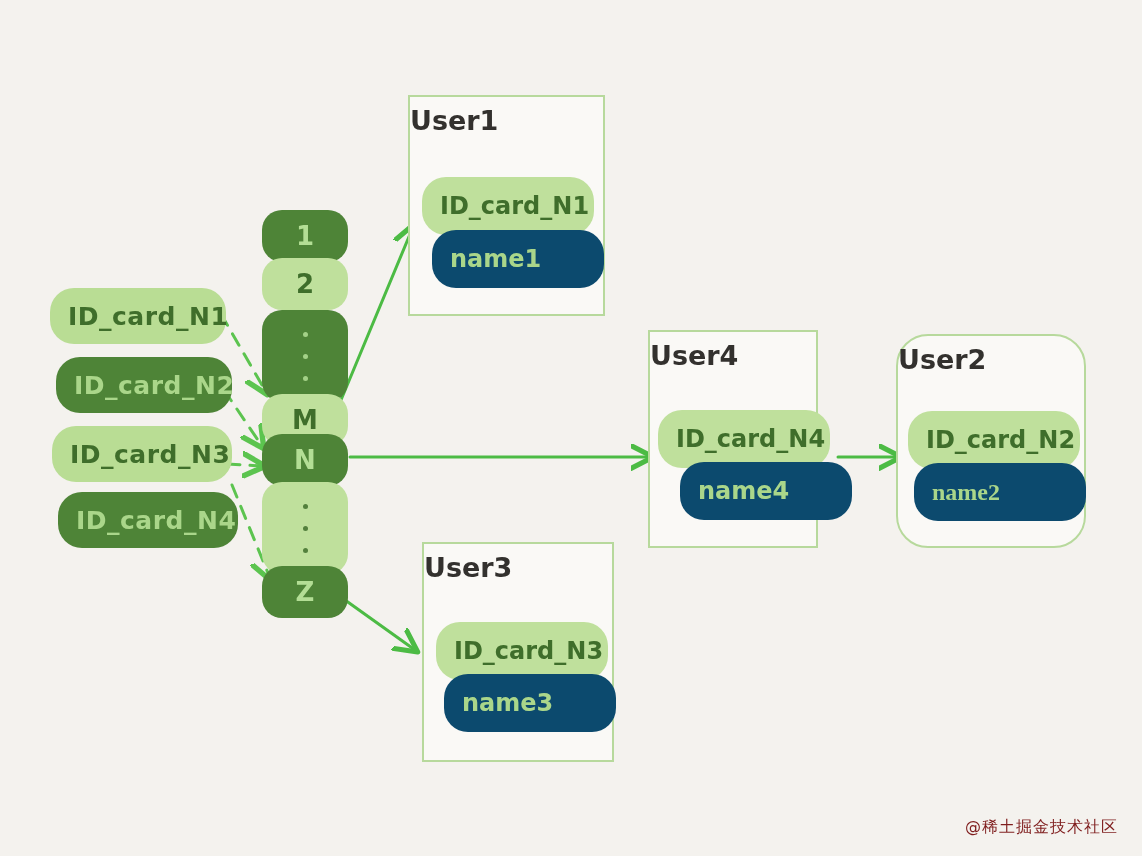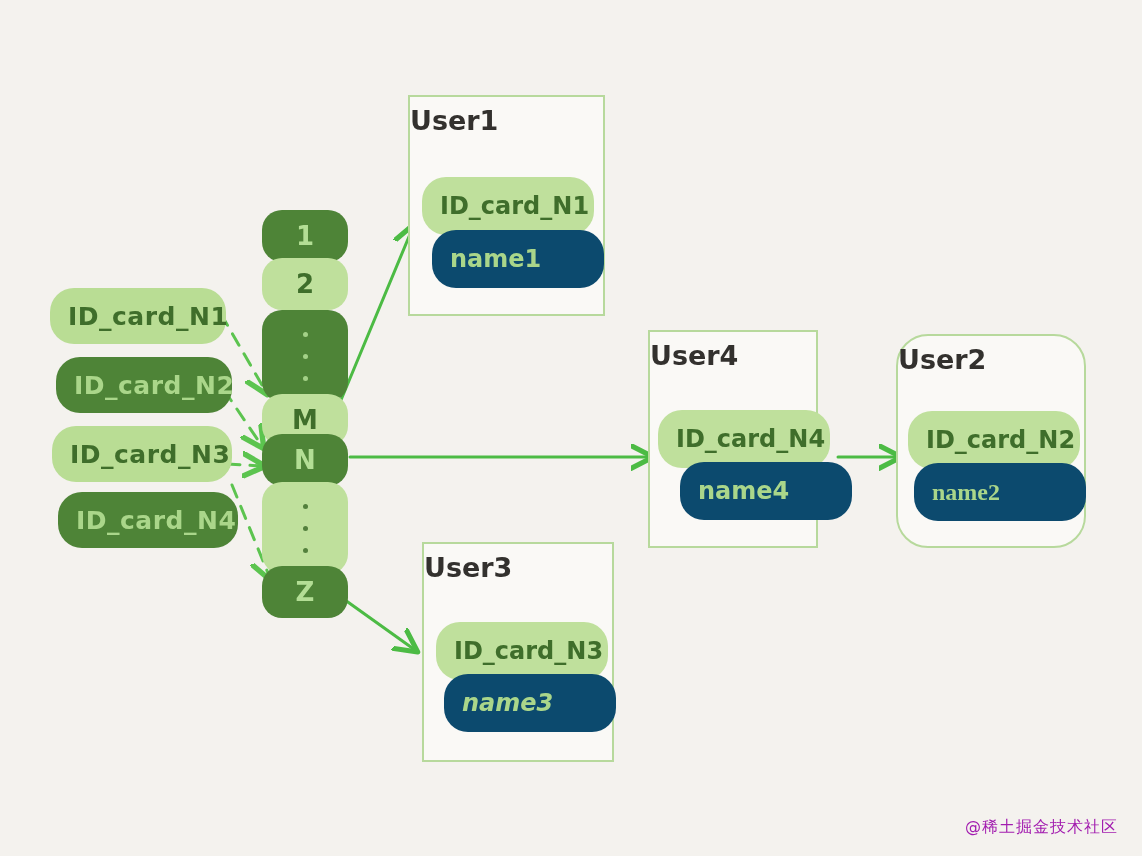--- a/index.html
+++ b/index.html
@@ -81,21 +81,21 @@
   }
   .userbox .row.light{background:#bfe09c;color:#3f6e2b;}
   .userbox .row.dark{background:#0c4a6e;color:#aad68a;}
 
   
   #arrows{position:absolute;left:0;top:0;width:1142px;height:856px;pointer-events:none;}
 
   
   .watermark{
     position:absolute;right:24px;bottom:18px;
-    font-size:16px;color:#a21caf;
+    font-size:16px;color:#7f1d1d;
     font-family:"DejaVu Sans", sans-serif;
     letter-spacing:1px;
   }
 </style>
 </head>
 <body>
 
 <div id="stage">
 
   <svg id="arrows" viewBox="0 0 1142 856">
@@ -200,20 +200,20 @@
     <div class="row dark" style="left:16px;top:127px;width:172px;font-family:Liberation Serif, serif;">
       <span>name2</span>
     </div>
   </div>
 
   <div class="userbox" style="left:410px;top:542px;width:192px;height:220px;margin-left:12px;">
     <div class="title">User3</div>
     <div class="row light" style="left:12px;top:78px;width:172px;">
       <span>ID_card_N3</span>
     </div>
-    <div class="row dark" style="left:20px;top:130px;width:172px;font-style:italic;">
+    <div class="row dark" style="left:20px;top:130px;width:172px;">
       <span>name3</span>
     </div>
   </div>
 
   <div class="watermark">@稀土掘金技术社区</div>
 
 </div>
 
 </body></html>

